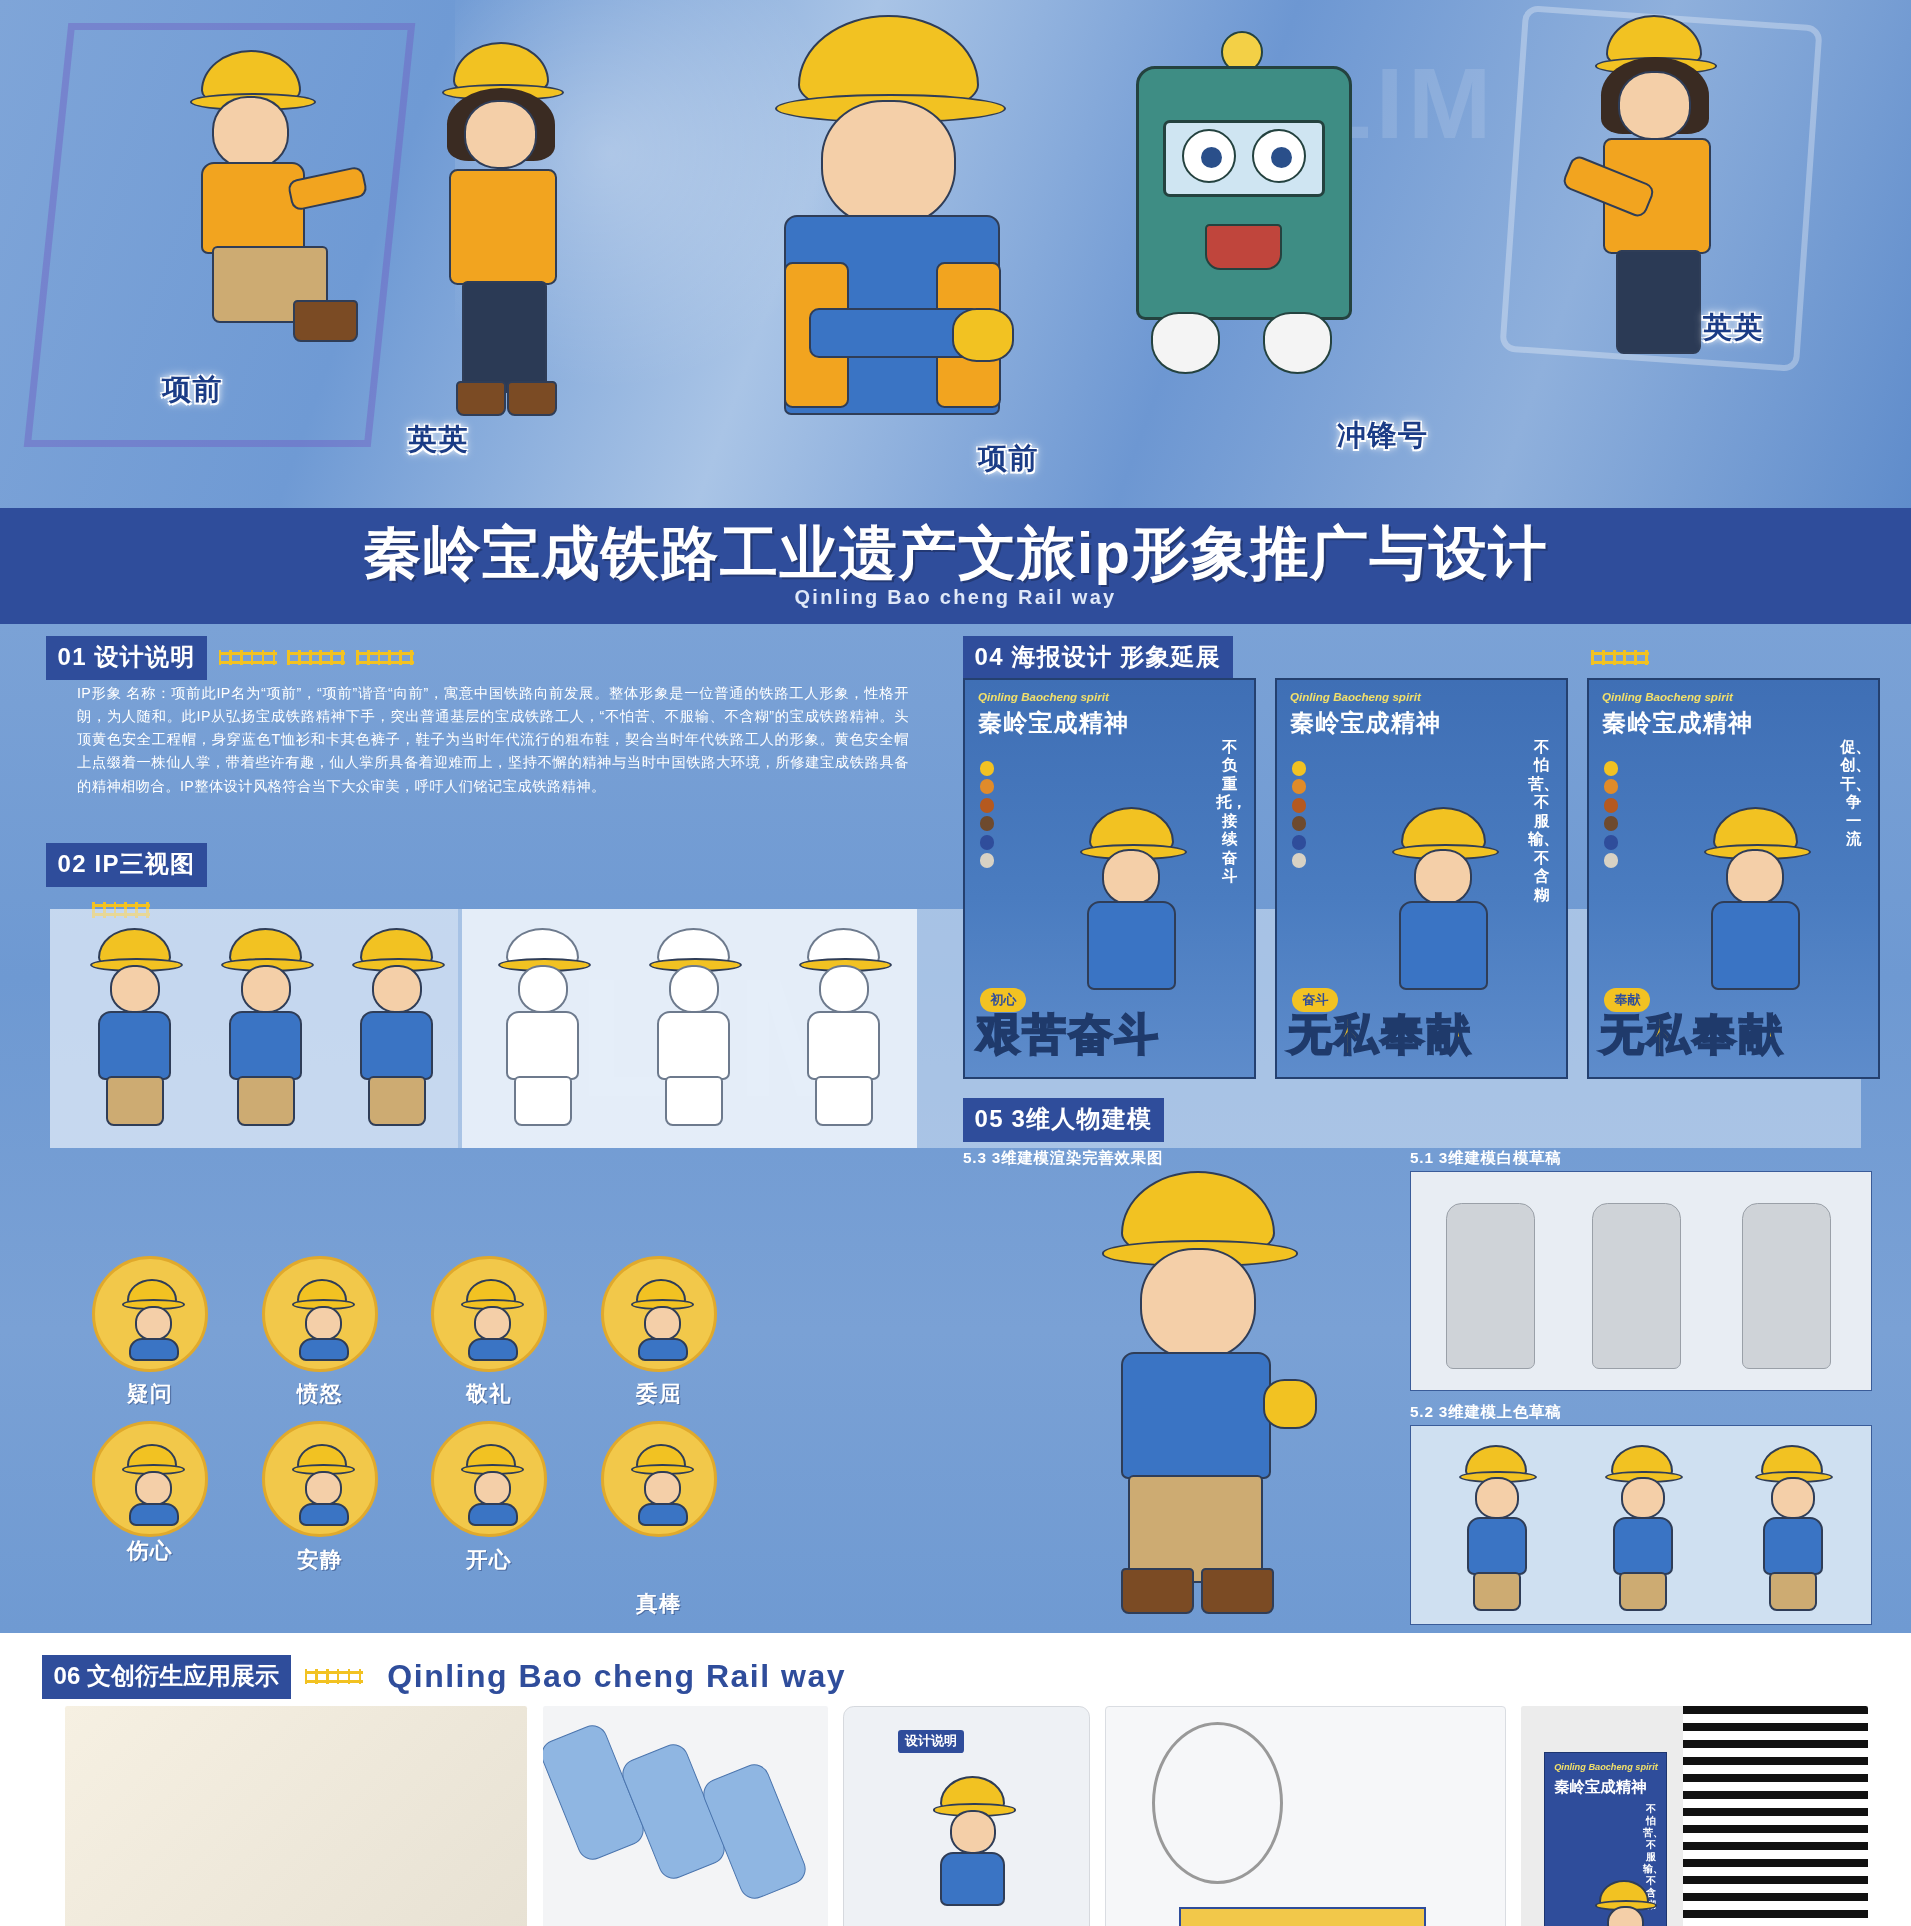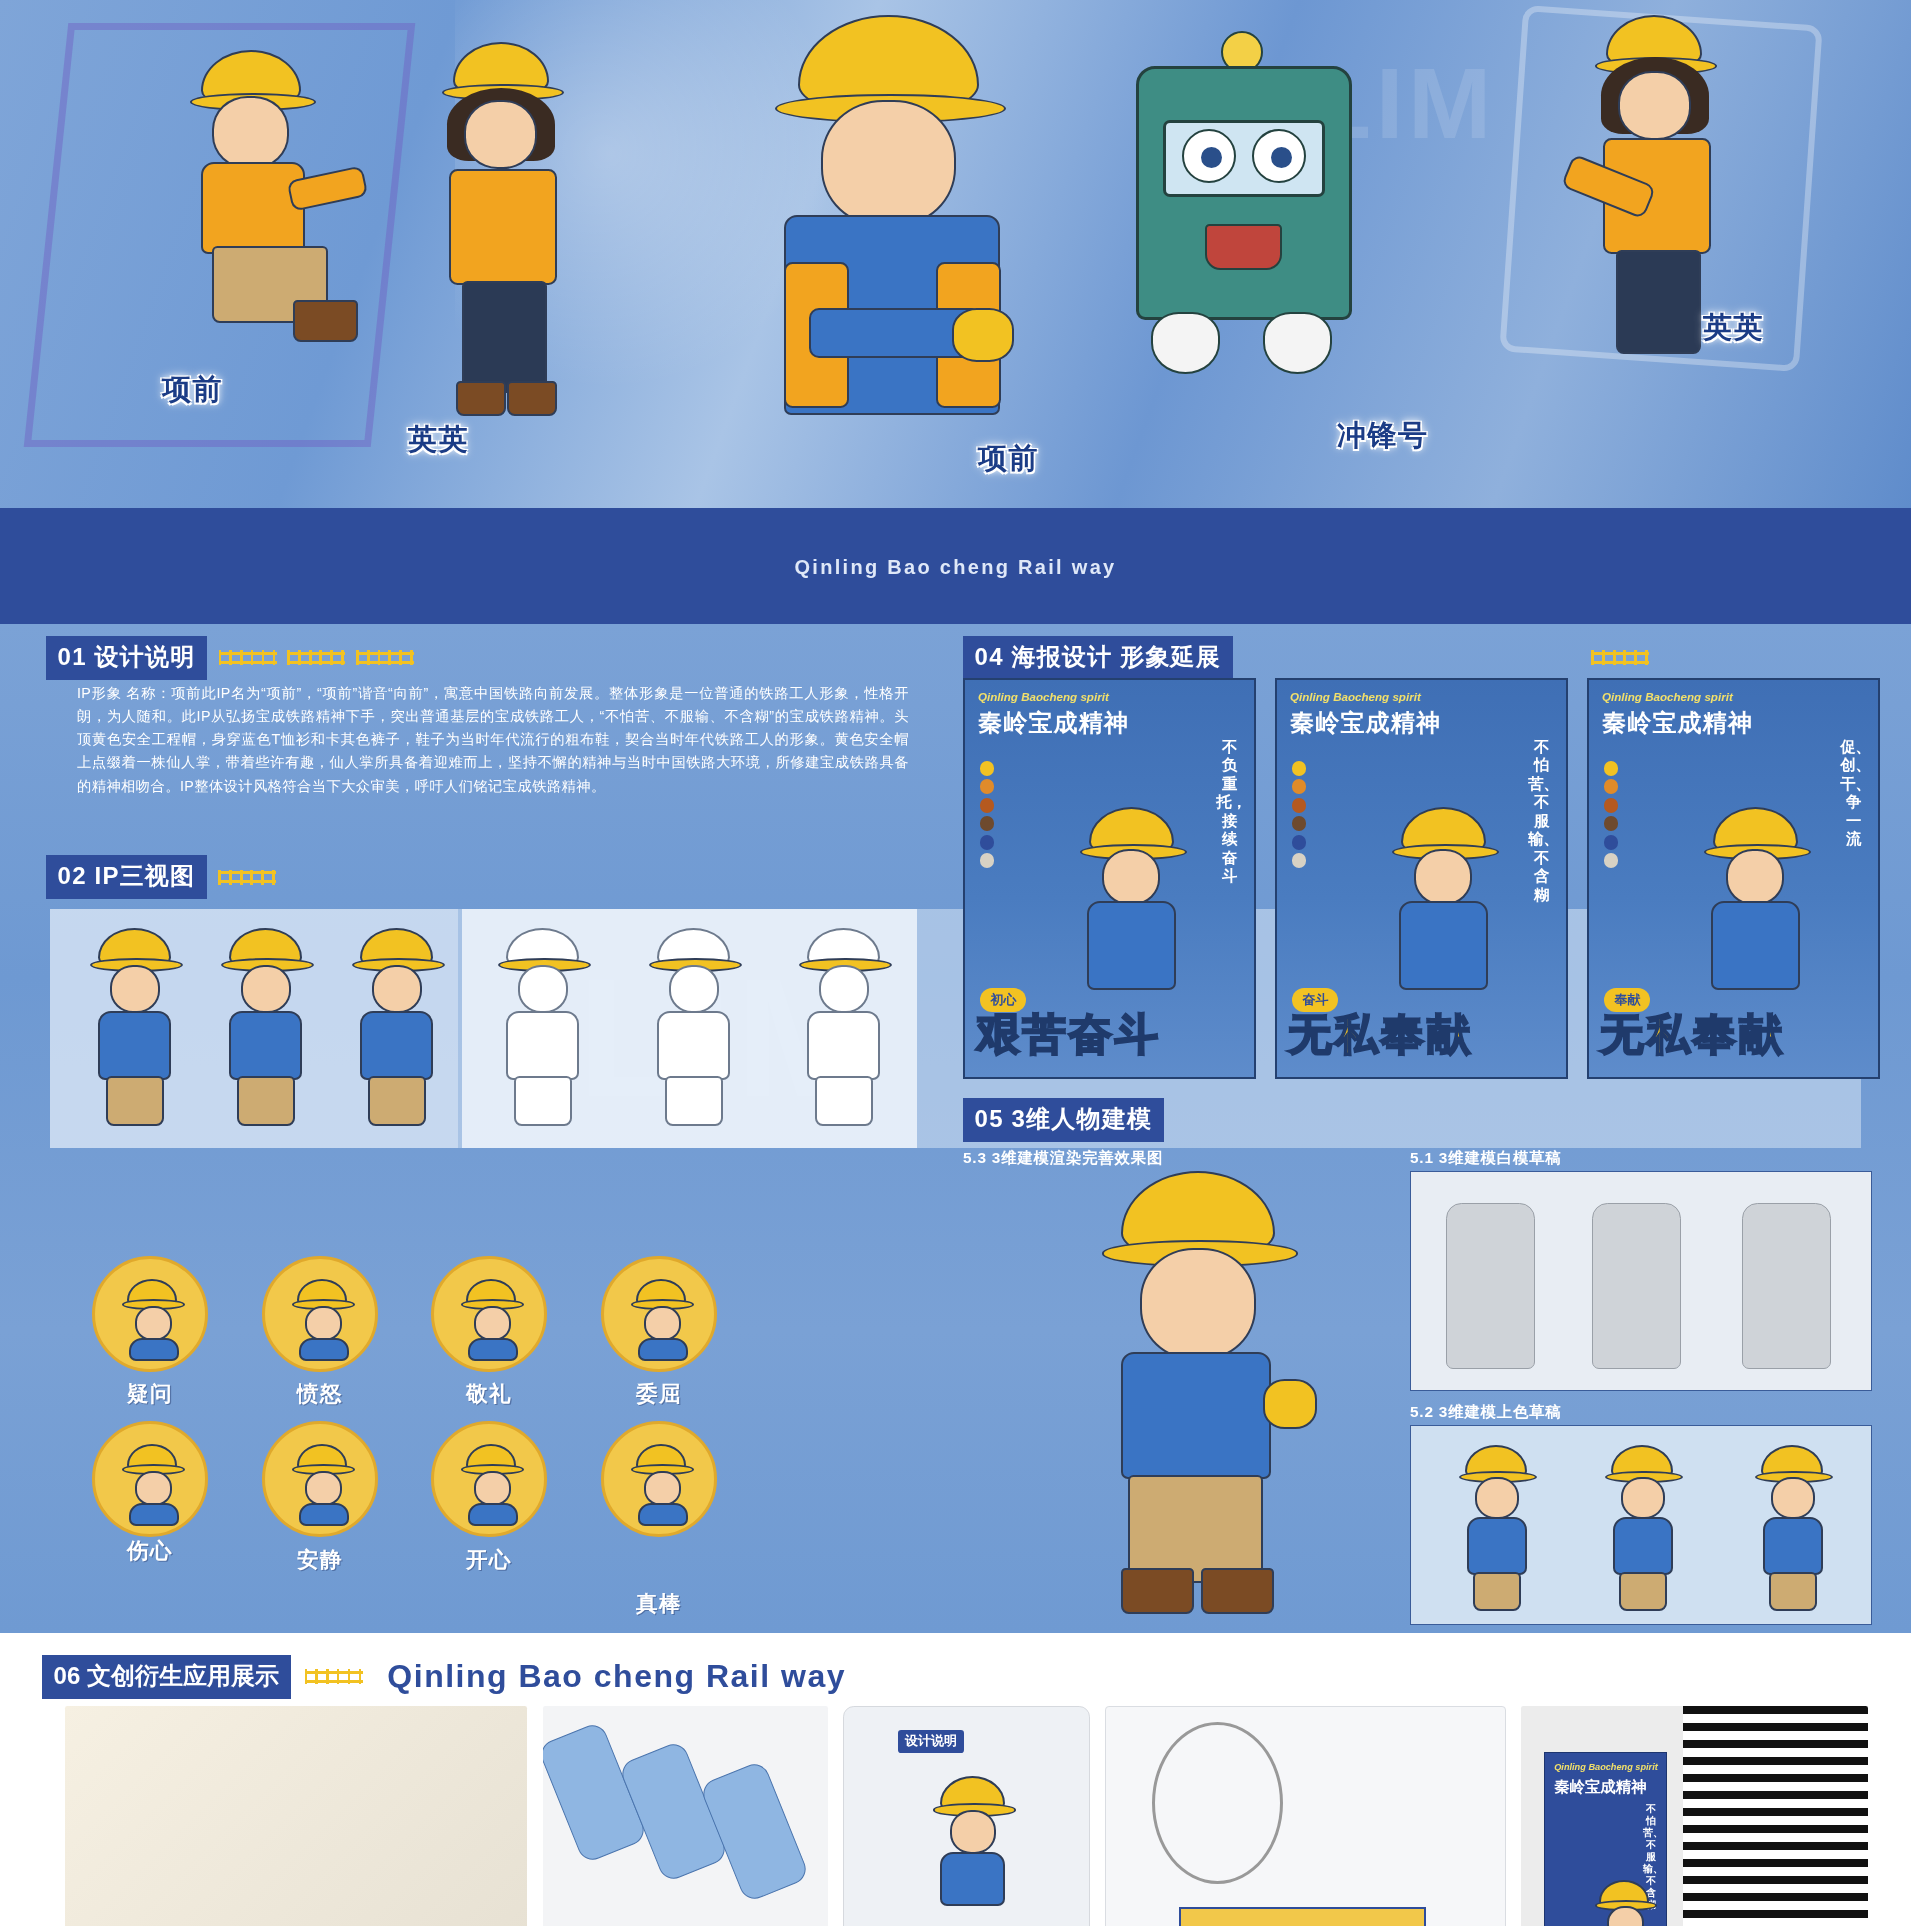--- a/index.html
+++ b/index.html
@@ -277,20 +277,21 @@
       <div class="hair" style="left:60px; top:42px; width:108px; height:77px;"></div>
       <div class="head" style="left:77px; top:56px; width:73px; height:69px;"></div>
       <div class="vest" style="left:62px; top:123px; width:108px; height:116px;"></div>
       <div class="legs" style="left:75px; top:235px; width:85px; height:104px; background:#2b3a55;"></div>
       <div class="arm" style="left:23px; top:154px; width:89px; height:35px; background:#f2a41f; transform:rotate(22deg);"></div>
     </div>
     <div class="name-tag" style="left:1703px; top:308px;">英英</div>
   </div>
 
   <div class="title-bar">
+    <div class="title-cn">秦岭宝成铁路工业遗产文旅ip形象推广与设计</div>
     <div class="title-en">Qinling  Bao cheng  Rail way</div>
   </div>
 
   <div class="body-area">
     <div class="body-ghost" style="left:578px; top:316px; font-size:169px;">LIM</div>
     <div class="body-band"></div>
 
     <div class="sec-head" style="left:46px; top:11.6px;">
       <div class="num-title">01 设计说明</div>
       <div class="rail-orn">
@@ -315,21 +316,21 @@
             <span style="left:10.8px"></span>
             <span style="left:21.6px"></span>
             <span style="left:32px"></span>
             <span style="left:43px"></span>
             <span style="left:54px"></span>
           </div>
       </div>
     </div>
     <div class="desc-text" style="left:77px; top:58px; width:832px;">IP形象 名称：项前此IP名为“项前”，“项前”谐音“向前”，寓意中国铁路向前发展。整体形象是一位普通的铁路工人形象，性格开朗，为人随和。此IP从弘扬宝成铁路精神下手，突出普通基层的宝成铁路工人，“不怕苦、不服输、不含糊”的宝成铁路精神。头顶黄色安全工程帽，身穿蓝色T恤衫和卡其色裤子，鞋子为当时年代流行的粗布鞋，契合当时年代铁路工人的形象。黄色安全帽上点缀着一株仙人掌，带着些许有趣，仙人掌所具备着迎难而上，坚持不懈的精神与当时中国铁路大环境，所修建宝成铁路具备的精神相吻合。IP整体设计风格符合当下大众审美，呼吁人们铭记宝成铁路精神。</div>
 
-    <div class="sec-head" style="left:46px; top:231px;">
+    <div class="sec-head" style="left:46px; top:219px;flex-direction:column;">
       <div class="num-title">02 IP三视图</div>
       <div class="rail-orn">
         <div class="seg">
             <span style="left:0"></span>
             <span style="left:10.8px"></span>
             <span style="left:21.6px"></span>
             <span style="left:32px"></span>
             <span style="left:43px"></span>
             <span style="left:54px"></span>
           </div>

